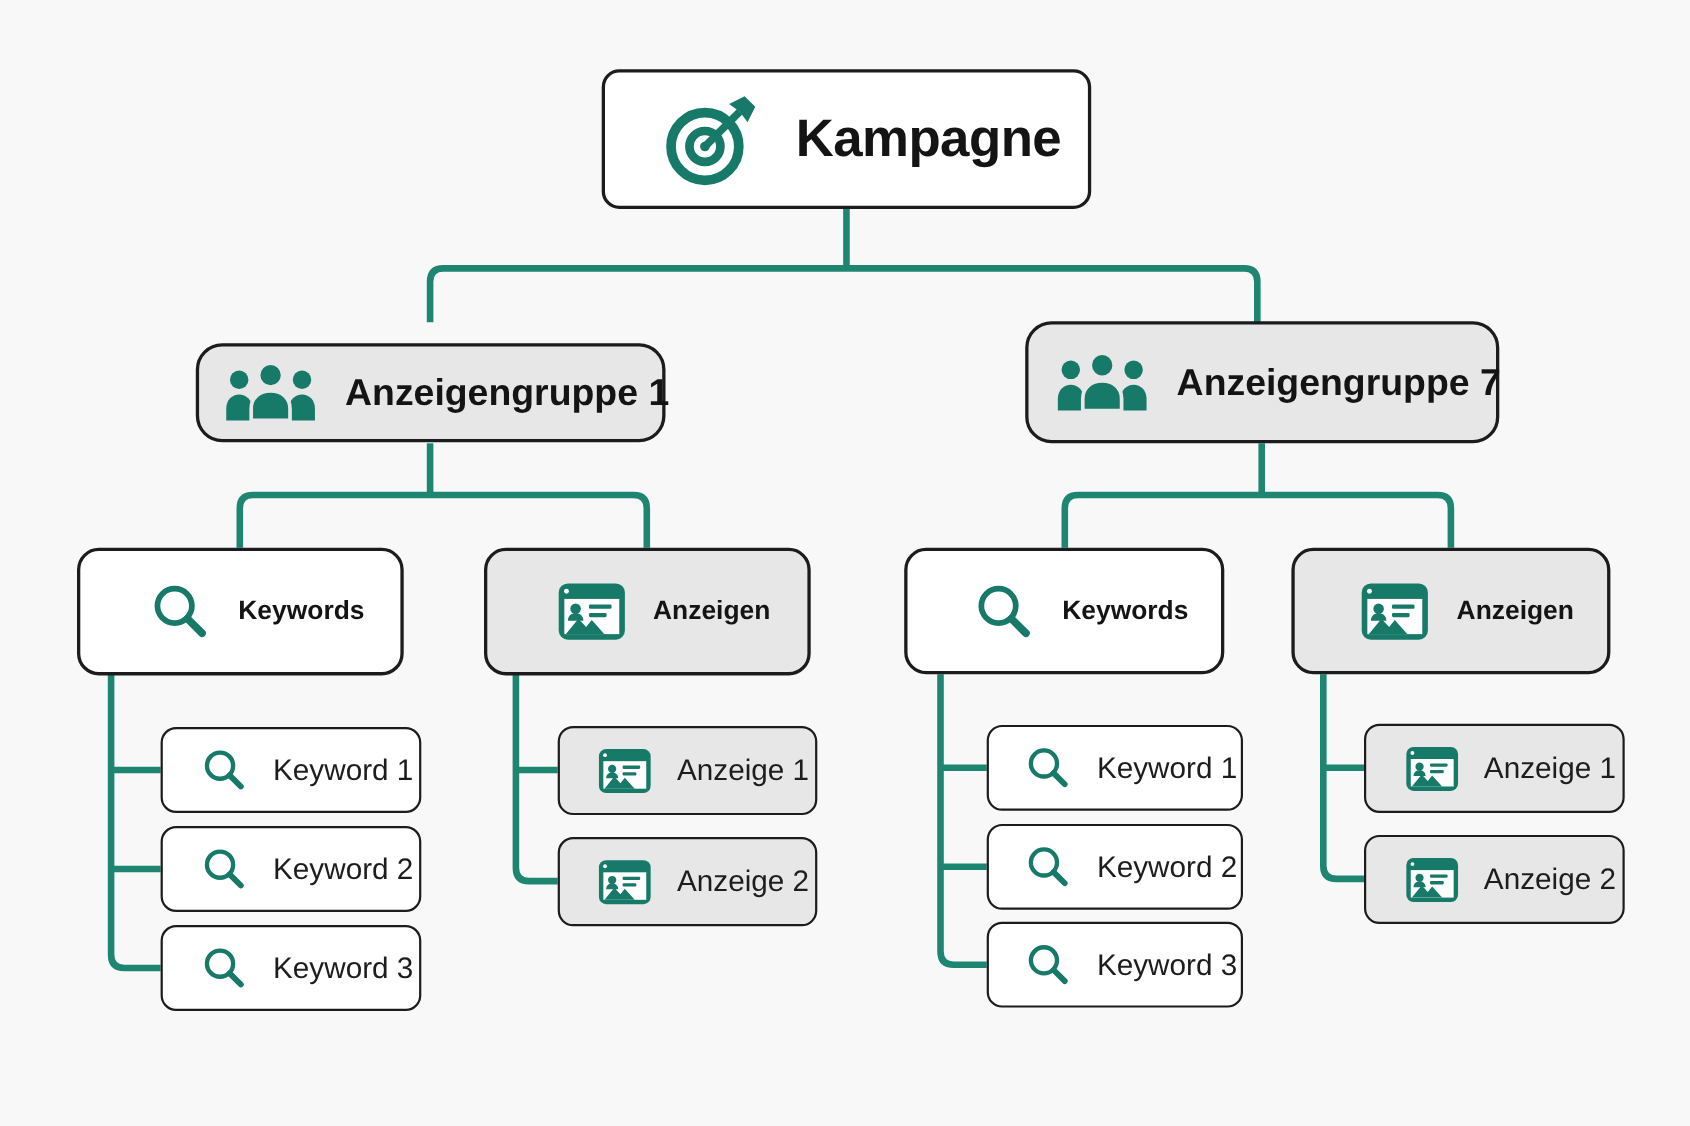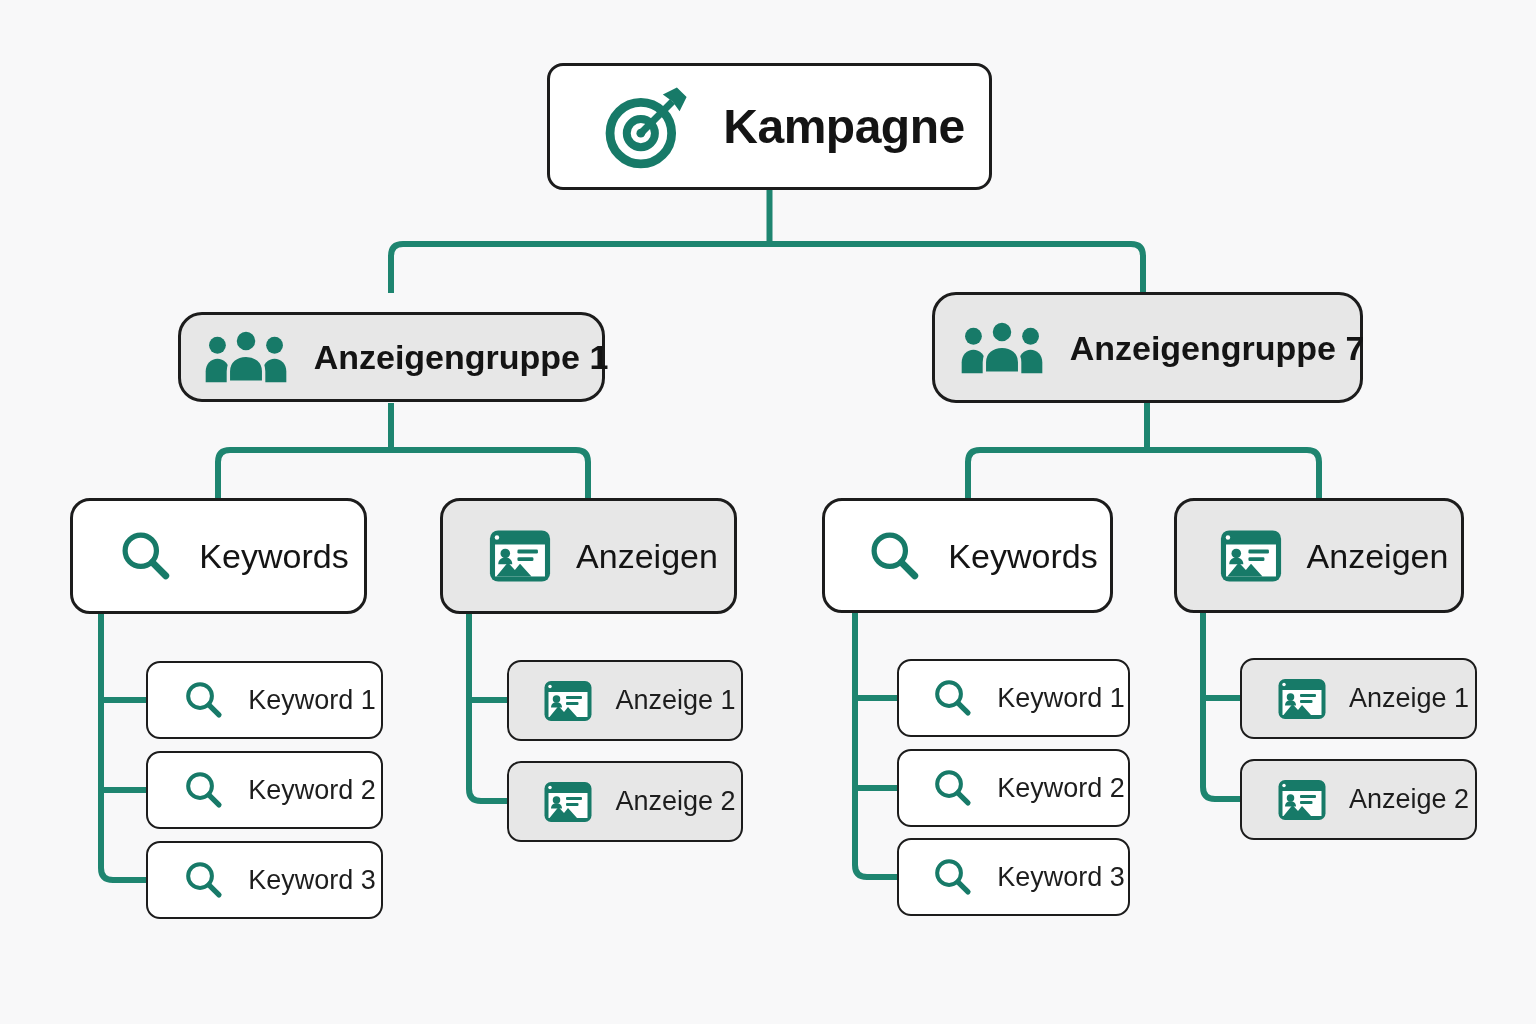--- a/index.html
+++ b/index.html
@@ -24,21 +24,21 @@
     padding-left:29px;
   }
   .node.gray{background:#E7E7E7;}
   .icon{color:#177A68;flex:0 0 auto;display:block;}
   .lbl{white-space:nowrap;line-height:1;}
   .lvl0{border-radius:16px;gap:32px;}
   .lvl0 .lbl{font-size:48px;font-weight:bold;letter-spacing:-0.5px;}
   .lvl1{border-radius:24px;gap:26px;}
   .lvl1 .lbl{font-size:34px;font-weight:bold;}
   .lvl2{border-radius:20px;gap:24px;}
-  .lvl2 .lbl{font-size:34px;font-weight:normal;}
+  .lvl2 .lbl{font-size:24px;font-weight:bold;}
   .leaf{border-radius:14px;border-width:2.5px;gap:22px;text-align:center;}
   .leaf .lbl{font-size:27px;font-weight:normal;color:#1d1d1d;}
   .defs{position:absolute;width:0;height:0;overflow:hidden;}
 </style>
 </head>
 <body>
 
 <svg class="defs" aria-hidden="true">
   <defs>
     <symbol id="sym-target" viewBox="0 0 100 100">

